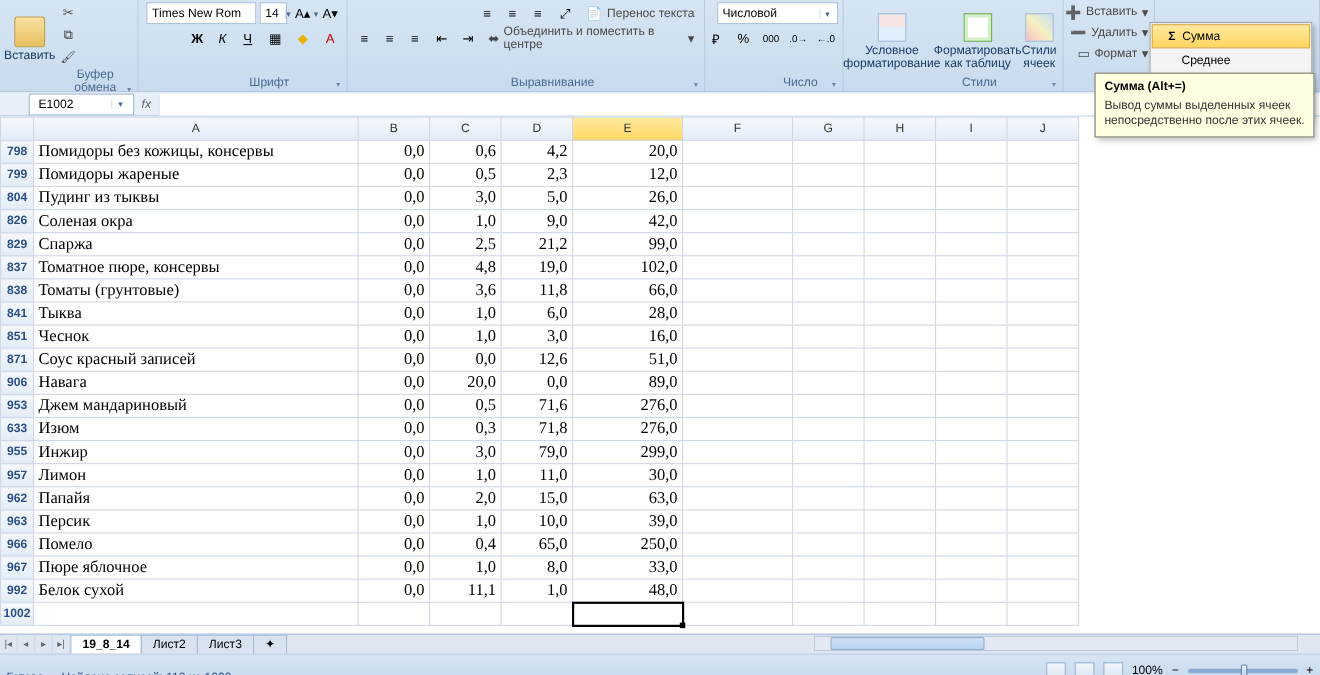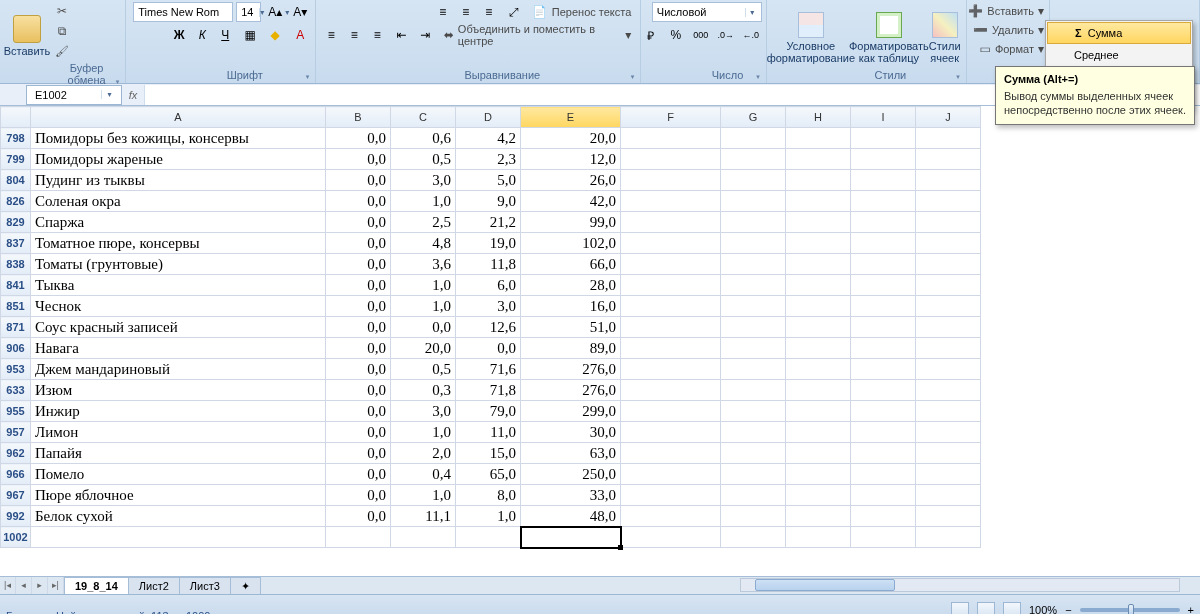--- a/index.html
+++ b/index.html
@@ -19,21 +19,21 @@
 .combo { display: inline-flex; height: 20px; border: 1px solid #a7bfda; background: #fff; align-items:center; }
 .combo input { border: none; outline: none; font-size: 11px; padding: 0 4px; background: transparent; }
 .combo .dd { width: 14px; text-align: center; color: #4b6a92; border-left: 1px solid #d0ddea; font-size: 8px; }
 .toggleset { display: flex; gap: 1px; }
 .tog { width: 22px; height: 20px; border: 1px solid transparent; display:flex; align-items:center; justify-content:center; font-size: 12px; }
 .inline-row { display: flex; align-items:center; gap: 3px; }
 
 
 .sum-dd { position: absolute; top: 20px; right: 6px; width: 148px; background: #F3F3F3; border: 1px solid #a6a6a6; box-shadow: 2px 3px 5px rgba(0,0,0,.3); z-index: 50; }
 .sum-dd .item { padding: 4px 10px 4px 28px; font-size: 11px; }
-.sum-dd .item.hl { background: linear-gradient(#FFE9A0,#FFD660); border: 1px solid #d9a93b; margin: 1px; padding-left:27px; }
+.sum-dd .item.hl { background: linear-gradient(#FFE9A0,#FFD660); border: 1px solid #d9a93b; margin: 1px; padding-left:14px; }
 .sum-dd .sep { height:1px; background:#c5c5c5; margin:2px 4px; }
 .sum-dd .item u { text-decoration: underline; }
 .tooltip { position: absolute; top: 66px; right: 4px; width: 200px; background: #FFFFE1; border: 1px solid #767676; padding: 6px 8px; box-shadow: 2px 3px 5px rgba(0,0,0,.25); z-index: 60; font-size: 11px; }
 .tooltip b { font-weight: bold; }
 .tooltip .desc { margin-top: 4px; color: #333; line-height: 1.3; }
 
 
 .fbar { height: 22px; border-bottom: 1px solid #a6bdd7; background: #e8eff8; display:flex; align-items:center; }
 .namebox { width: 96px; height: 20px; margin-left: 26px; border: 1px solid #9bb7d4; background: #fff; display:flex; align-items:center;justify-content:center; }
 .namebox input { border: none; outline: none; width: 70px; font-size: 11px; padding: 0 4px; }
@@ -463,20 +463,33 @@
           <td class="num">2,0</td>
           <td class="num">15,0</td>
           <td class="num">63,0</td>
           <td></td>
           <td></td>
           <td></td>
           <td></td>
           <td></td>
         </tr>
         <tr>
+          <th class="rowhdr">963</th>
+          <td>Персик</td>
+          <td class="num">0,0</td>
+          <td class="num">1,0</td>
+          <td class="num">10,0</td>
+          <td class="num">39,0</td>
+          <td></td>
+          <td></td>
+          <td></td>
+          <td></td>
+          <td></td>
+        </tr>
+        <tr>
           <th class="rowhdr">966</th>
           <td>Помело</td>
           <td class="num">0,0</td>
           <td class="num">0,4</td>
           <td class="num">65,0</td>
           <td class="num">250,0</td>
           <td></td>
           <td></td>
           <td></td>
           <td></td>

